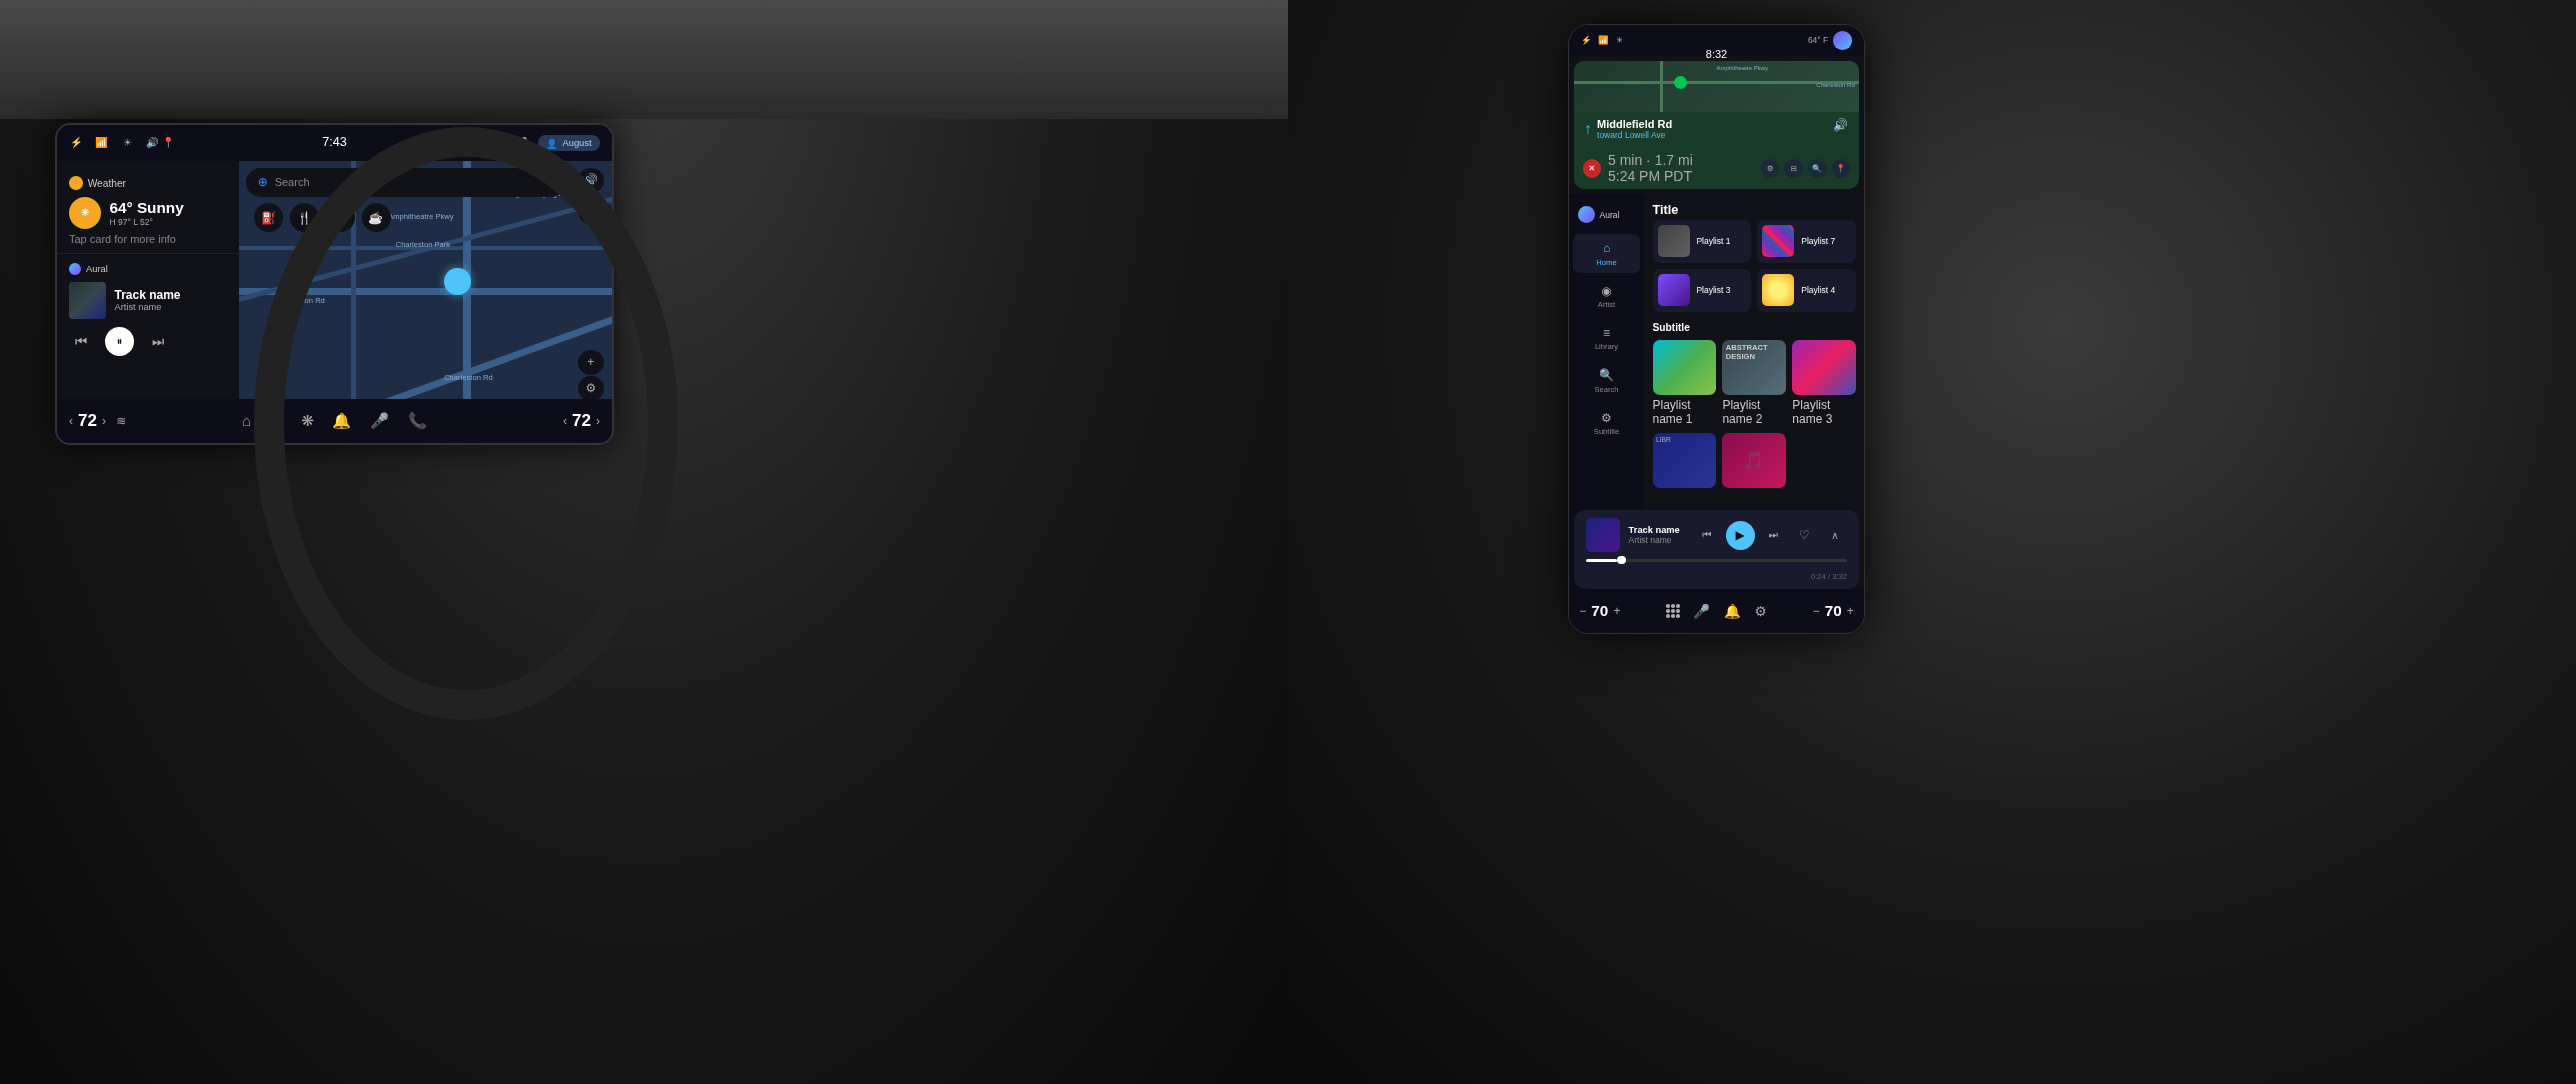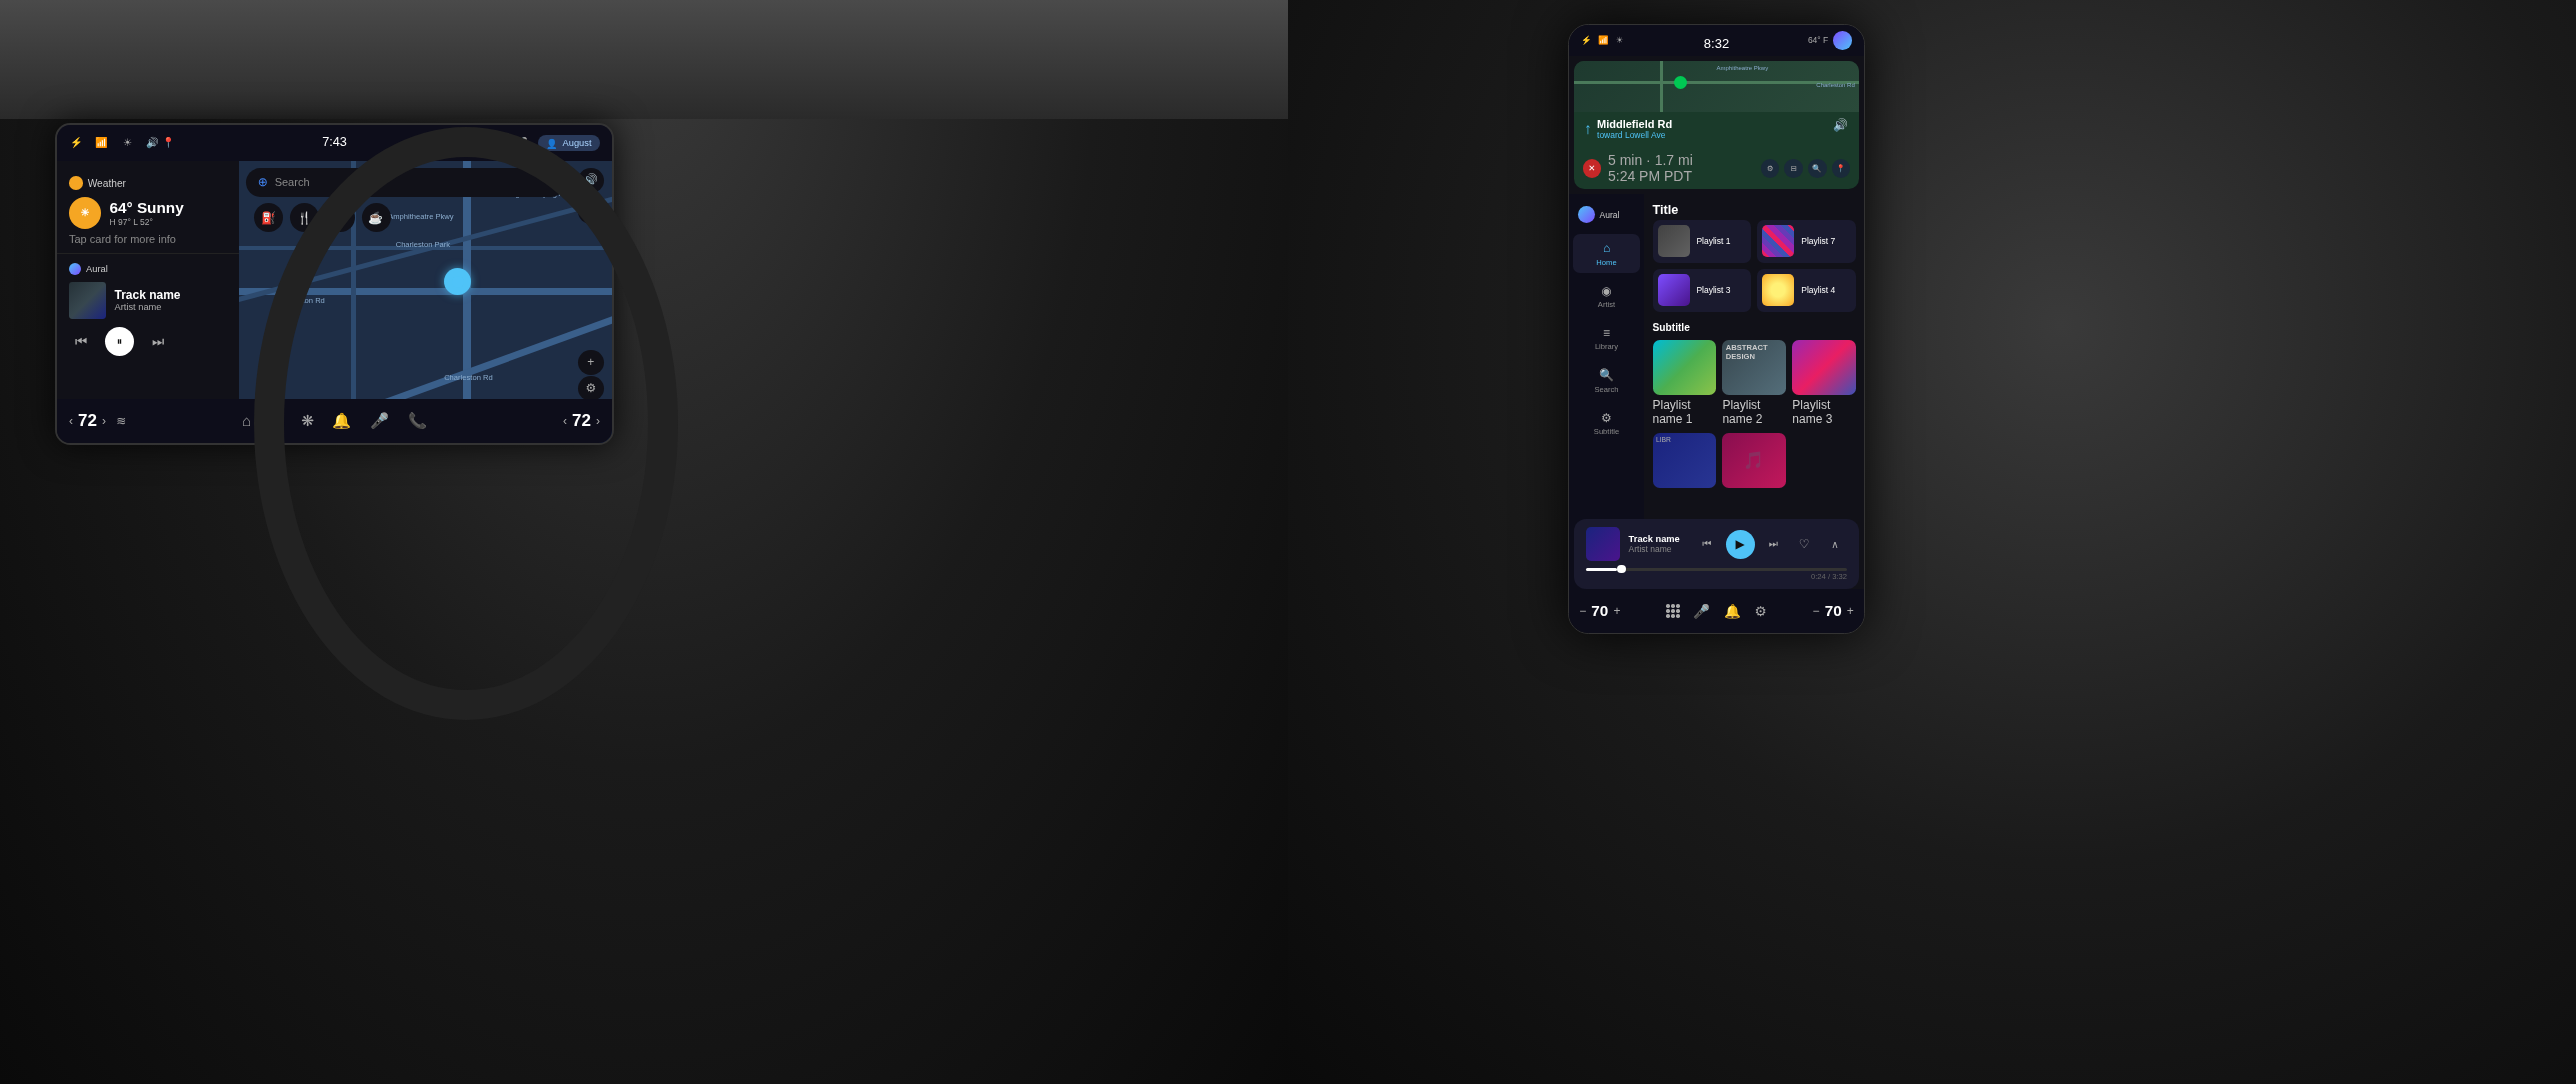--- a/index.html
+++ b/index.html
@@ -523,23 +523,23 @@
     .phone-status-icon {
       color: #aaa;
       font-size: 8.5px;
     }
 
     .phone-time {
       position: absolute;
       left: 50%;
       transform: translateX(-50%);
       color: #fff;
-      font-size: 13px;
+      font-size: 11px;
       font-weight: 500;
-      top: 11px;
+      top: 23px;
     }
 
     .phone-status-right {
       display: flex;
       align-items: center;
       gap: 5.1px;
       margin-left: auto;
       color: #aaa;
       font-size: 8.5px;
     }
@@ -928,21 +928,21 @@
       height: 8.5px;
       background: #fff;
       border-radius: 50%;
     }
 
     .np-time {
       display: flex;
       justify-content: flex-end;
       color: #666;
       font-size: 7.6px;
-      margin-top: 1px;
+      margin-top: 10px;
     }
 
     
     .phone-taskbar {
       position: absolute;
       bottom: 0;
       left: 0;
       right: 0;
       height: 44px;
       background: #0d0d1a;

